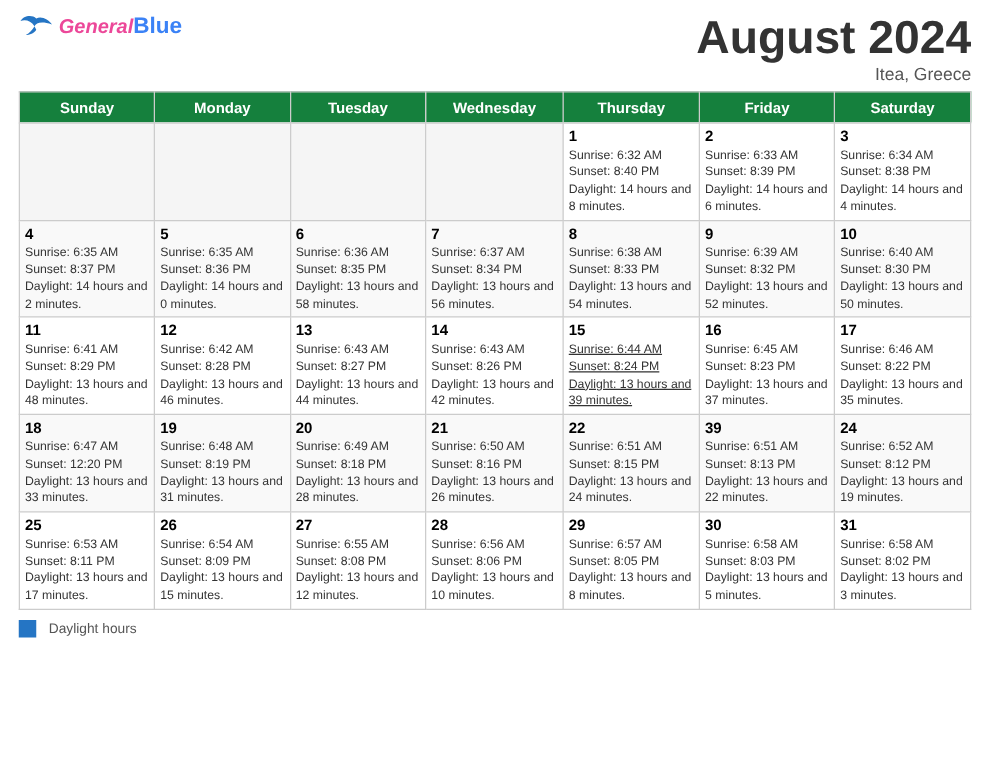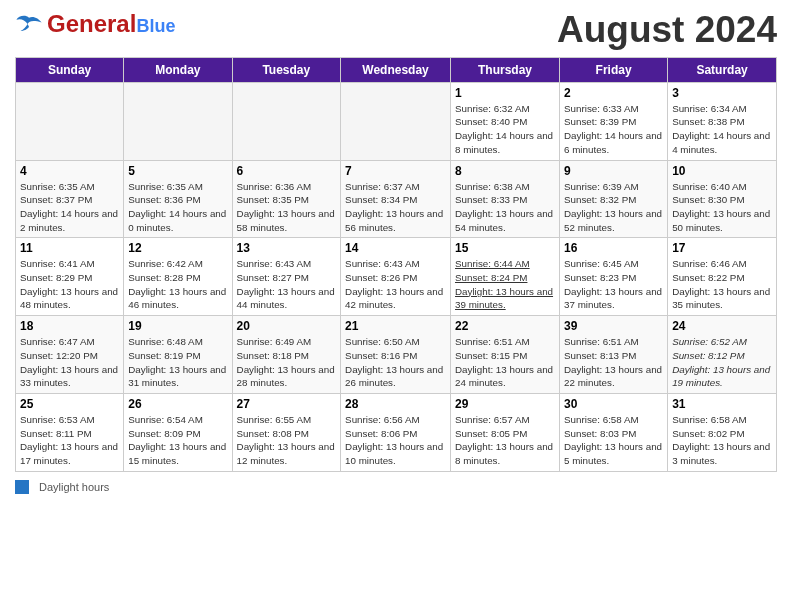--- a/index.html
+++ b/index.html
@@ -15,23 +15,24 @@
       justify-content: space-between;
       align-items: flex-start;
       margin-bottom: 6px;
     }
     .logo {
       display: flex;
       align-items: center;
       gap: 4px;
     }
     .logo-text-general {
-      font-size: 24px;
+      font-size: 16px;
       font-weight: bold;
-      color: #b91c1c;
+      color: #ec4899;
+      font-style: italic;
     }
     .logo-text-blue {
       font-size: 18px;
       font-weight: bold;
       color: #3b82f6;
     }
     .logo-bird {
       width: 28px;
       height: 20px;
     }
@@ -47,21 +48,21 @@
     .location {
       font-size: 14px;
       color: #555;
     }
     .calendar {
       width: 100%;
       border-collapse: collapse;
       font-size: 10.5px;
     }
     .calendar th {
-      background-color: #4c1d95;
+      background-color: #15803d;
       color: #fff;
       text-align: center;
       padding: 5px 2px;
       font-size: 12px;
       border: 1px solid #ccc;
     }
     .calendar td {
       border: 1px solid #ccc;
       vertical-align: top;
       padding: 3px 4px;
@@ -109,20 +110,21 @@
     <svg class="logo-bird" viewBox="0 0 40 28" xmlns="http://www.w3.org/2000/svg">
       <path d="M20 5 C15 0, 5 2, 2 8 C8 6, 14 8, 18 14 C20 10, 26 8, 38 12 C34 6, 26 2, 20 5Z" fill="#2575c4"></path>
       <path d="M18 14 C16 18, 12 22, 8 24 C12 24, 18 22, 20 18Z" fill="#2575c4"></path>
     </svg>
     <div>
       <span class="logo-text-general">General</span><span class="logo-text-blue">Blue</span>
     </div>
   </div>
   <div class="title-block">
     <div class="month-year">August 2024</div>
+    <div class="location">Itea, Greece</div>
   </div>
 </div>
 
 <table class="calendar">
   <thead>
     <tr>
     <th>Sunday</th>
         <th>Monday</th>
         <th>Tuesday</th>
         <th>Wednesday</th>
@@ -276,21 +278,21 @@
 Daylight: 13 hours and 24 minutes.</div>
         </td>
         <td>
           <span class="day-num">39</span>
           <div class="day-info" style="white-space: pre-line;">Sunrise: 6:51 AM
 Sunset: 8:13 PM
 Daylight: 13 hours and 22 minutes.</div>
         </td>
         <td>
           <span class="day-num">24</span>
-          <div class="day-info" style="white-space: pre-line; font-style: italic;">Sunrise: 6:52 AM
+          <div class="day-info" style="white-space: pre-line;">Sunrise: 6:52 AM
 Sunset: 8:12 PM
 Daylight: 13 hours and 19 minutes.</div>
         </td>
       </tr>
       <tr>
         <td>
           <span class="day-num">25</span>
           <div class="day-info" style="white-space: pre-line;">Sunrise: 6:53 AM
 Sunset: 8:11 PM
 Daylight: 13 hours and 17 minutes.</div>

